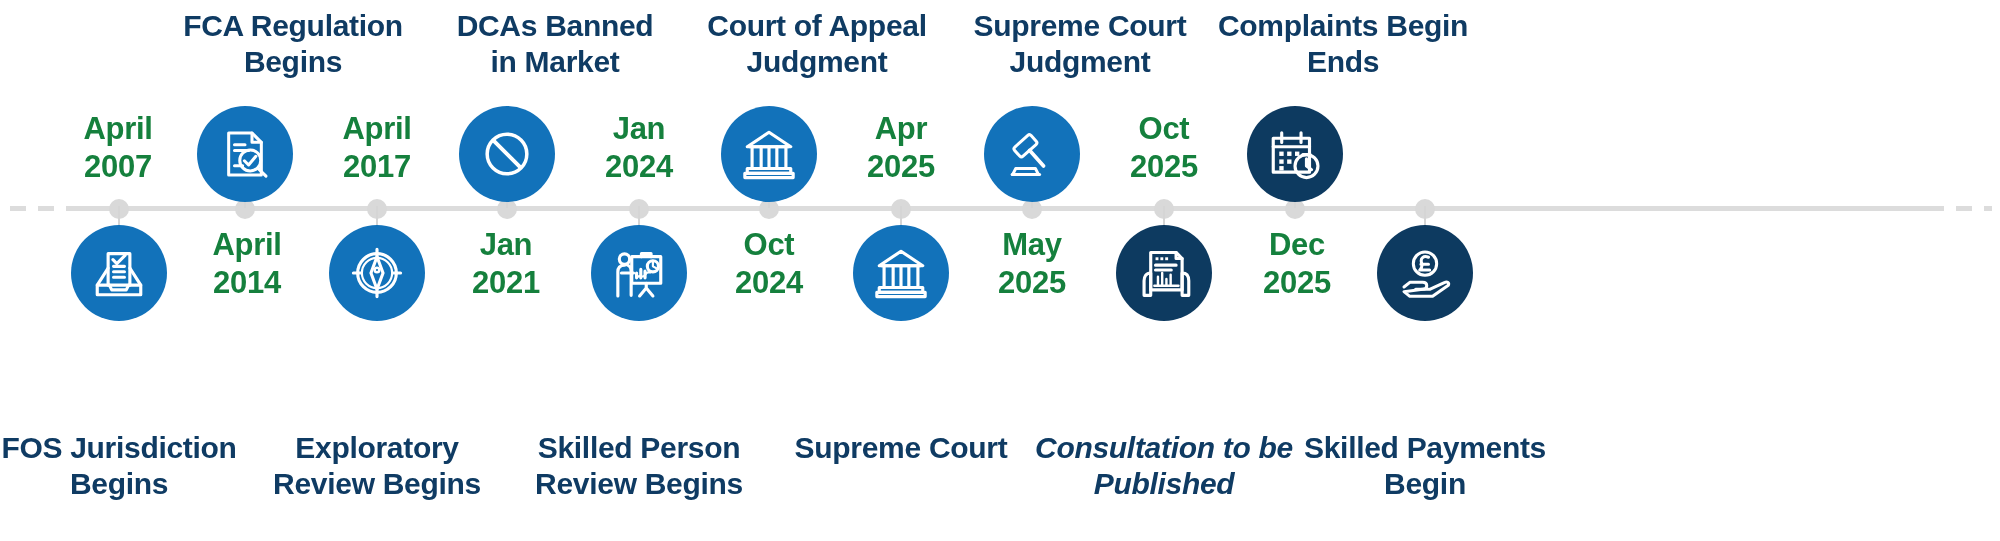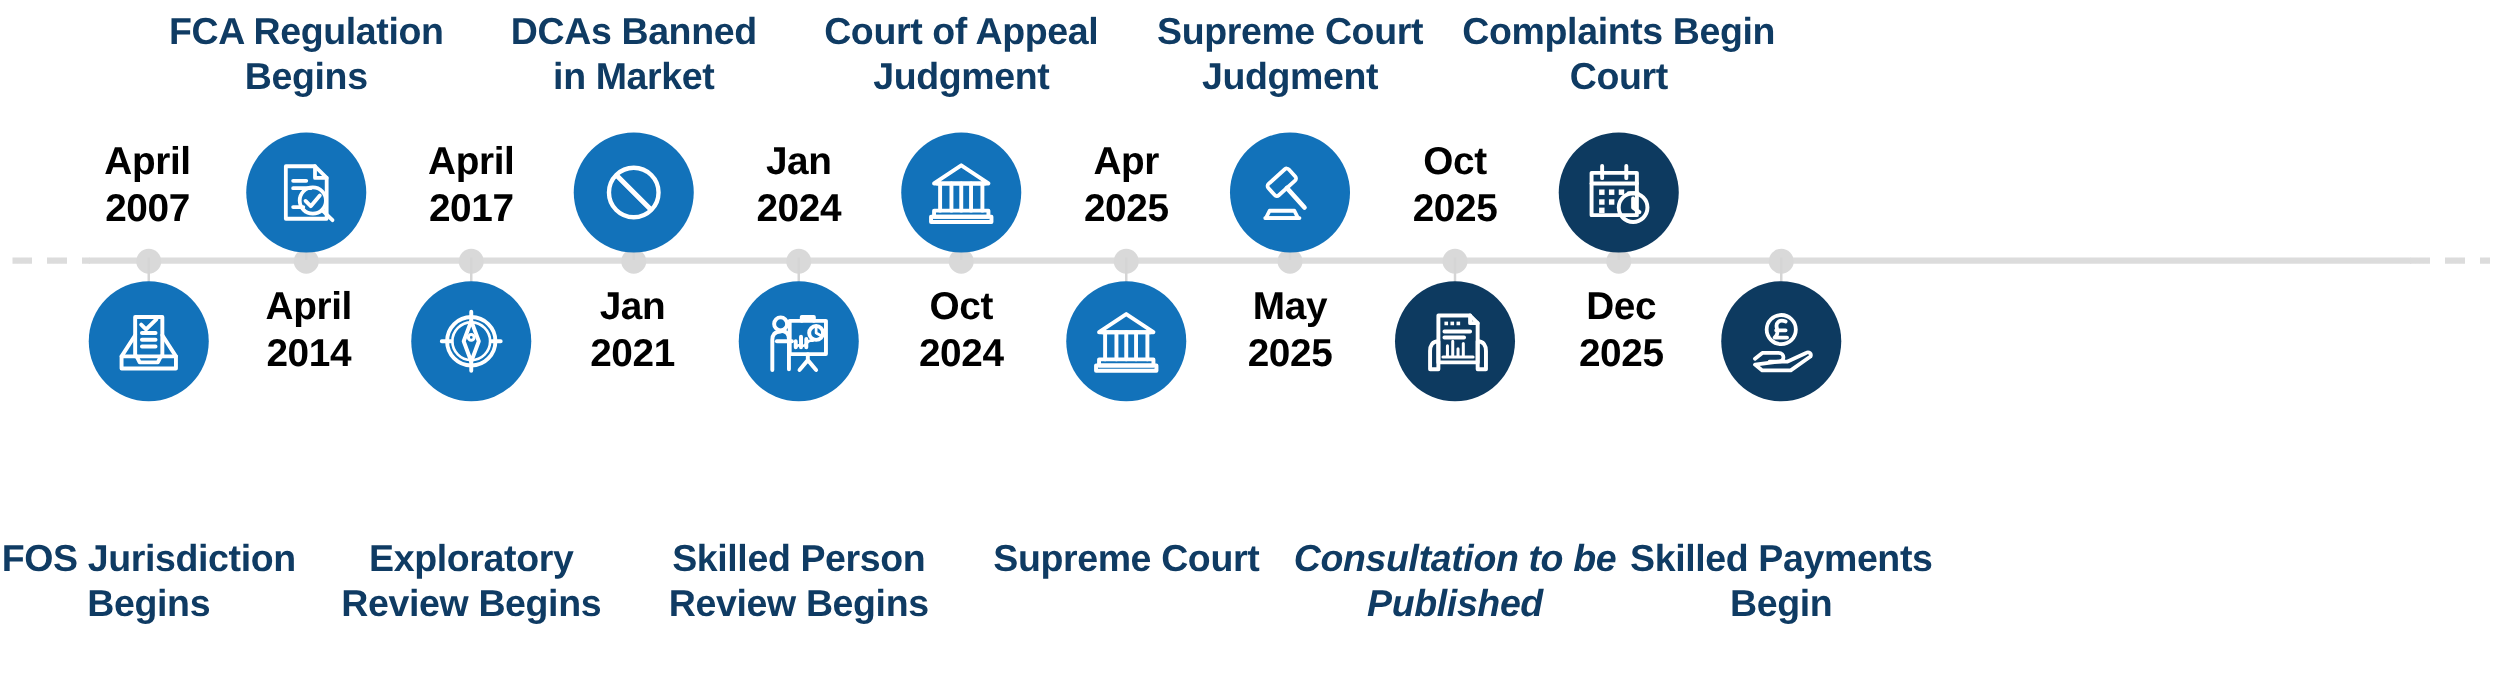--- a/index.html
+++ b/index.html
@@ -46,27 +46,27 @@
 
   
   .title{
     position:absolute;transform:translateX(-50%);
     text-align:center;
     color:#0f3b63;
     font-weight:bold;
     font-size:30px;line-height:36px;
     letter-spacing:-0.3px;
   }
-  .title.up{top:8px;}
+  .title.up{top:8px;margin-left:48px;}
   .title.down{top:430px;}
 
   .date{
     position:absolute;transform:translateX(-50%);
     text-align:center;
-    color:#000000;
+    color:#15803d;
     font-weight:bold;
     font-size:31px;line-height:38px;
     letter-spacing:-0.3px;
   }
   .date.up{top:110px;}
   .date.down{top:226px;}
 </style>
 </head>
 <body>
 
@@ -127,21 +127,21 @@
       </div>
       <div class="title up" style="left: 1032px;">
         <div>Supreme Court</div>
         <div>Judgment</div>
       </div>
       <div class="title down" style="left: 901px;">
         <div>Supreme Court</div>
       </div>
       <div class="title up" style="left: 1295px;">
         <div>Complaints Begin</div>
-        <div>Court</div>
+        <div>Ends</div>
       </div>
       <div class="title down" style="left: 1164px; font-style: italic;">
         <div>Consultation to be</div>
         <div>Published</div>
       </div>
       <div class="title down" style="left: 1425px;">
         <div>Skilled Payments</div>
         <div>Begin</div>
       </div>
     </div>

